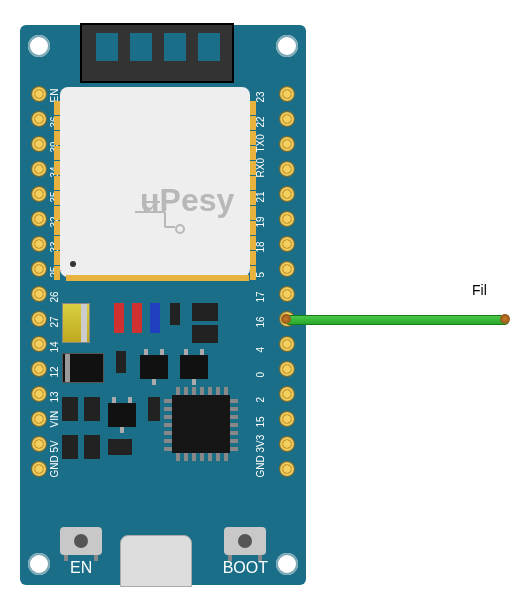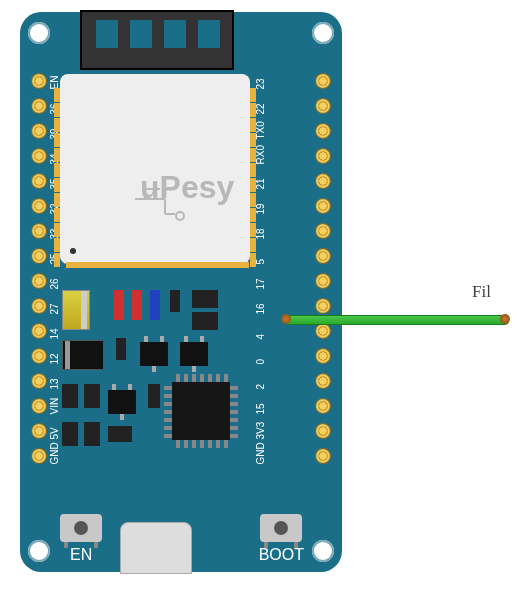--- a/index.html
+++ b/index.html
@@ -1,16 +1,16 @@
 <!DOCTYPE html>
 <html><head>
 <meta charset="utf-8">
 <style>
   body { margin: 0; padding: 0; width: 522px; height: 610px; position: relative; background: #fff; font-family: Arial, sans-serif; }
-  .board { position: absolute; left: 20px; top: 12px; width: 322px; height: 560px; background: #1a6e87; border-radius: 21px; }
+  .board { position: absolute; left: 20px; top: 25px; width: 286px; height: 560px; background: #1a6e87; border-radius: 6px; }
   .mhole { position: absolute; width: 22px; height: 22px; border-radius: 50%; background: #fff; box-shadow: 0 0 0 2px #7aa8b5 inset; }
   .mh-tl { left: 8px; top: 10px; }
   .mh-tr { right: 8px; top: 10px; }
   .mh-bl { left: 8px; bottom: 10px; }
   .mh-br { right: 8px; bottom: 10px; }
   .antenna { position: absolute; left: 60px; top: -2px; width: 150px; height: 56px; background: #333; border: 2px solid #000; }
   .antenna-notch { position: absolute; top: 8px; height: 28px; width: 22px; background: #1a6e87; }
   .esp-shield { position: absolute; left: 40px; top: 62px; width: 190px; height: 190px; background: #eee; border-radius: 8px; }
   .shield-pad { position: absolute; width: 6px; height: 14px; background: #e7b23e; }
   .shield-pad-h { width: 14px; height: 6px; }
@@ -31,21 +31,21 @@
   .sot .leg { position: absolute; width: 4px; height: 6px; background: #aaa; bottom: -6px; left: 12px; }
   .qfn { position: absolute; width: 58px; height: 58px; background: #161616; }
   .qfn .p { position: absolute; width: 4px; height: 8px; background: #888; }
   .usb { position: absolute; left: 100px; bottom: -2px; width: 70px; height: 50px; background: #ddd; border-radius: 8px 8px 0 0; border: 1px solid #aaa; }
   .btn { position: absolute; width: 42px; height: 28px; background: #c8c8c8; border-radius: 4px; }
   .btn::before { content: ""; position: absolute; left: 14px; top: 7px; width: 14px; height: 14px; background: #555; border-radius: 50%; }
   .btn-leg { position: absolute; width: 4px; height: 6px; background: #888; bottom: -6px; }
   .btn-lbl { position: absolute; color: #fff; font-size: 16px; }
   .wire { position: absolute; left: 285px; top: 315px; width: 222px; height: 8px; background: linear-gradient(#4ac74a, #2aa82a); border: 1px solid #1a7a1a; border-radius: 4px; }
   .wire-end { position: absolute; width: 10px; height: 10px; border-radius: 50%; background: radial-gradient(#c97a2a, #7a4a10); top: 314px; }
-  .wire-lbl { position: absolute; left: 472px; top: 282px; font-size: 17px; color: #404040; font-family: Liberation Serif, serif; }
+  .wire-lbl { position: absolute; left: 472px; top: 282px; font-size: 14px; color: #000000; }
 </style>
 </head>
 <body>
 
 <div class="board">
   <div class="mhole mh-tl"></div>
   <div class="mhole mh-tr"></div>
   <div class="mhole mh-bl"></div>
   <div class="mhole mh-br"></div>
 

